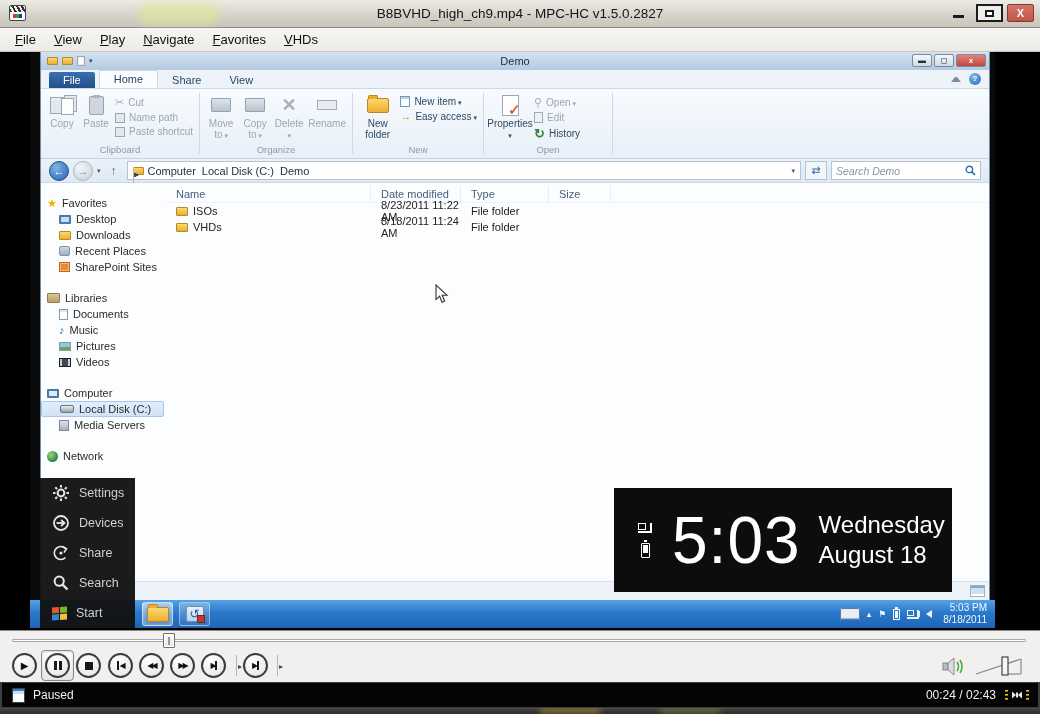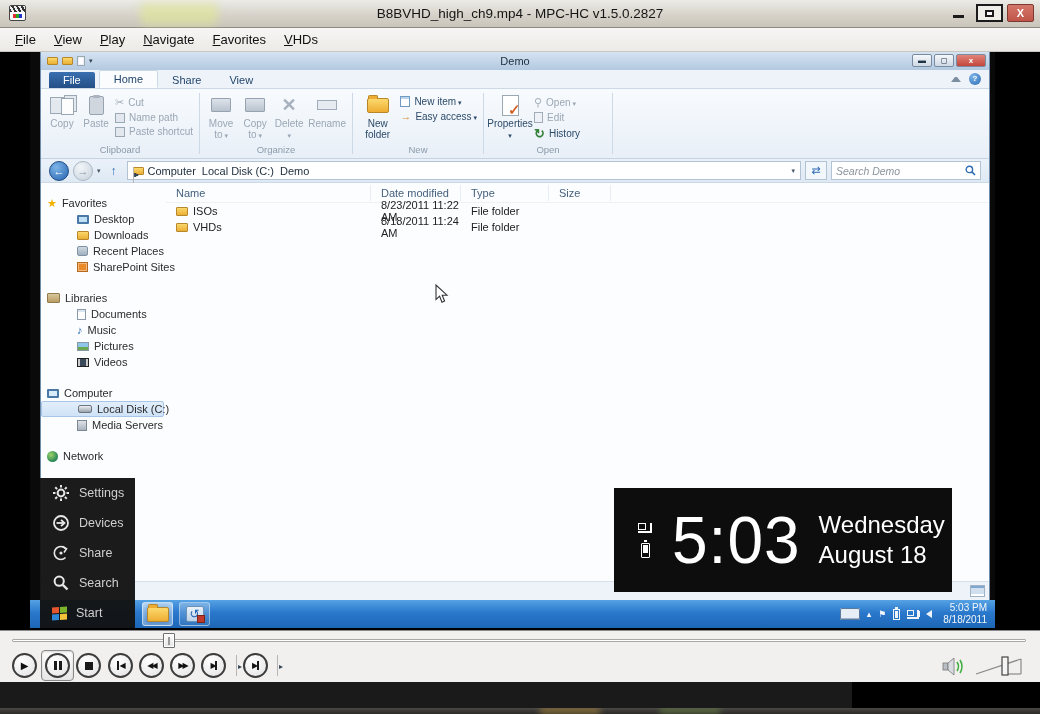--- a/index.html
+++ b/index.html
@@ -106,42 +106,42 @@
   .crumb { padding:0 2px; }
   .csep::before { content:"\25B8"; font-size:8px; color:#345; padding:0 2px; }
   .addr-caret { margin-left:auto; font-size:7px; color:#456; }
   .refresh-btn { width:22px; height:19px; border:1px solid #b4c3d4; background:#f2f7fc; display:flex; align-items:center; justify-content:center; color:#2f6cb3; font-size:11px; }
   .search-box { width:150px; height:19px; background:#fff; border:1px solid #b4c3d4; display:flex; align-items:center; padding:0 4px; }
   .search-box input { flex:1; border:none; outline:none; font-size:10.5px; font-family:"Liberation Sans",sans-serif; color:#333; background:transparent; min-width:0; }
   .search-box input::placeholder { color:#8a959f; font-style:italic; }
 
   .exp-body { position:relative; height:398px; background:#fbfdff; display:flex; }
   .sidebar { width:125px; padding-top:12px; font-size:11px; color:#2b2b2b; }
-  .side-item { height:16px; display:flex; align-items:center; gap:5px; padding-left:36px; white-space:nowrap; }
+  .side-item { height:16px; display:flex; align-items:center; gap:5px; padding-left:18px; white-space:nowrap; }
   .side-item.lvl0 { padding-left:6px; font-size:11px; }
   .side-item.gap { margin-top:15px; }
   .side-item.selected { background:linear-gradient(#e2eefb,#cfe3f7); border:1px solid #a9c6e8; border-radius:2px; margin-right:2px; }
   .ic { display:inline-block; flex:none; }
   .ic-star { color:#f0b400; font-size:11px; }
   .ic-desktop { width:12px; height:9px; border:2px solid #4a79a8; background:#bfe0f5; border-radius:1px; }
   .ic-folder { width:12px; height:9px; background:linear-gradient(#fbd86b,#eaaf35); border:1px solid #b8872a; border-radius:1px; }
   .ic-recent { width:11px; height:10px; background:linear-gradient(#cfd8e0,#9fb0bf); border:1px solid #7f93a4; border-radius:2px; }
   .ic-sp { width:11px; height:10px; background:#e98a2b; border:1px solid #b66a1e; box-shadow:inset 0 0 0 1px rgba(255,255,255,.4); }
   .ic-lib { width:13px; height:10px; background:linear-gradient(#d9c79a,#b99d67); border:1px solid #927b4d; border-radius:1px; }
   .ic-doc { width:9px; height:11px; background:#fff; border:1px solid #8a9aaa; box-shadow:inset 0 2px 0 #dce6ef; }
   .ic-music { color:#2f6fae; font-size:11px; }
   .ic-pic { width:12px; height:9px; background:linear-gradient(180deg,#8ec6e8 55%,#6aa84f 45%); border:1px solid #8898a8; }
   .ic-vid { width:12px; height:9px; background:#3b4a5a; border:1px solid #222; box-shadow:inset 2px 0 0 #ccc, inset -2px 0 0 #ccc; }
   .ic-comp { width:12px; height:9px; border:2px solid #4a79a8; background:#d7ebf8; border-radius:1px; }
   .ic-drive { width:14px; height:8px; background:linear-gradient(#eceff2,#9aa4ad); border:1px solid #6b7680; border-radius:2px; }
   .ic-server { width:10px; height:11px; background:linear-gradient(#dfe3e8,#aab3bd); border:1px solid #7c8894; }
   .ic-net { width:11px; height:11px; border-radius:50%; background:radial-gradient(circle at 35% 35%,#9fd468,#2e8b57 65%,#1c6e4a); }
 
   .files { flex:1; position:relative; }
-  .fhdr { display:flex; height:18px; font-size:11px; color:#46617e; border-bottom:1px solid #eef2f7; margin-top:2px; }
+  .fhdr { display:flex; height:18px; align-items:center; font-size:11px; color:#46617e; border-bottom:1px solid #eef2f7; margin-top:2px; }
   .fh { padding-left:10px; border-right:1px solid #e7edf4; height:16px; line-height:16px; }
   .fh.c1 { width:205px; } .fh.c2 { width:90px; } .fh.c3 { width:88px; } .fh.c4 { width:62px; }
   .frow { display:flex; height:16px; align-items:center; font-size:11px; color:#222; }
   .fc { padding-left:10px; } .fc.c1 { width:205px; display:flex; align-items:center; gap:5px; } .fc.c2 { width:90px; } .fc.c3 { width:88px; } .fc.c4 { width:62px; }
 
   .exp-strip { height:20px; background:#eef3fa; border-top:1px solid #d5e0ec; position:relative; }
   .view-icons { position:absolute; right:4px; top:3px; display:flex; gap:4px; }
   .vi { width:15px; height:12px; background:#fff; border:1px solid #9fb2c6; }
   .vi.lines { box-shadow:inset 0 3px 0 -1px #7fa7d0, inset 0 6px 0 -1px #cfdff0, inset 0 9px 0 -1px #cfdff0; }
 
@@ -652,18 +652,38 @@
       <path d="M18,5 Q22,11.5 18,18" fill="none" stroke="#3fae3f" stroke-width="1.6"></path>
     </svg>
     <svg width="52" height="24" viewBox="0 0 52 24" style="position:absolute;left:974px;top:4px">
       <line x1="2" y1="20" x2="47" y2="5" stroke="#8a8a8a" stroke-width="1.2"></line>
       <line x1="30" y1="20" x2="47" y2="20" stroke="#8a8a8a" stroke-width="1.2"></line>
       <line x1="47" y1="5" x2="47" y2="20" stroke="#8a8a8a" stroke-width="1.2"></line>
       <rect x="28" y="3" width="6" height="18" fill="#f5f5f5" stroke="#444" stroke-width="1.2"></rect>
     </svg>
   </div>
 
+  <div class="statusbar">
+    <span class="st-icon"></span>
+    <span class="st-text">Paused</span>
+    <div class="st-right">
+      <span class="st-time">00:24 / 02:43</span>
+      <svg width="26" height="14" viewBox="0 0 26 14">
+        <g fill="#e8c52a">
+            <rect x="1" y="2" width="3" height="1.6"></rect>
+            <rect x="1" y="6" width="3" height="1.6"></rect>
+            <rect x="1" y="10" width="3" height="1.6"></rect>
+            <rect x="22" y="2" width="3" height="1.6"></rect>
+            <rect x="22" y="6" width="3" height="1.6"></rect>
+            <rect x="22" y="10" width="3" height="1.6"></rect>
+          </g>
+        <polygon points="12,7 8,3.5 8,10.5" fill="#e8e8e8"></polygon>
+        <polygon points="14,7 18,3.5 18,10.5" fill="#e8e8e8"></polygon>
+        <rect x="12" y="4.5" width="2" height="5" fill="#e8e8e8"></rect>
+      </svg>
+    </div>
+  </div>
 
   <div class="bottomframe">
       <i class="bf1"></i>
       <i class="bf2"></i>
     </div>
 </div>
 
 </body></html>

